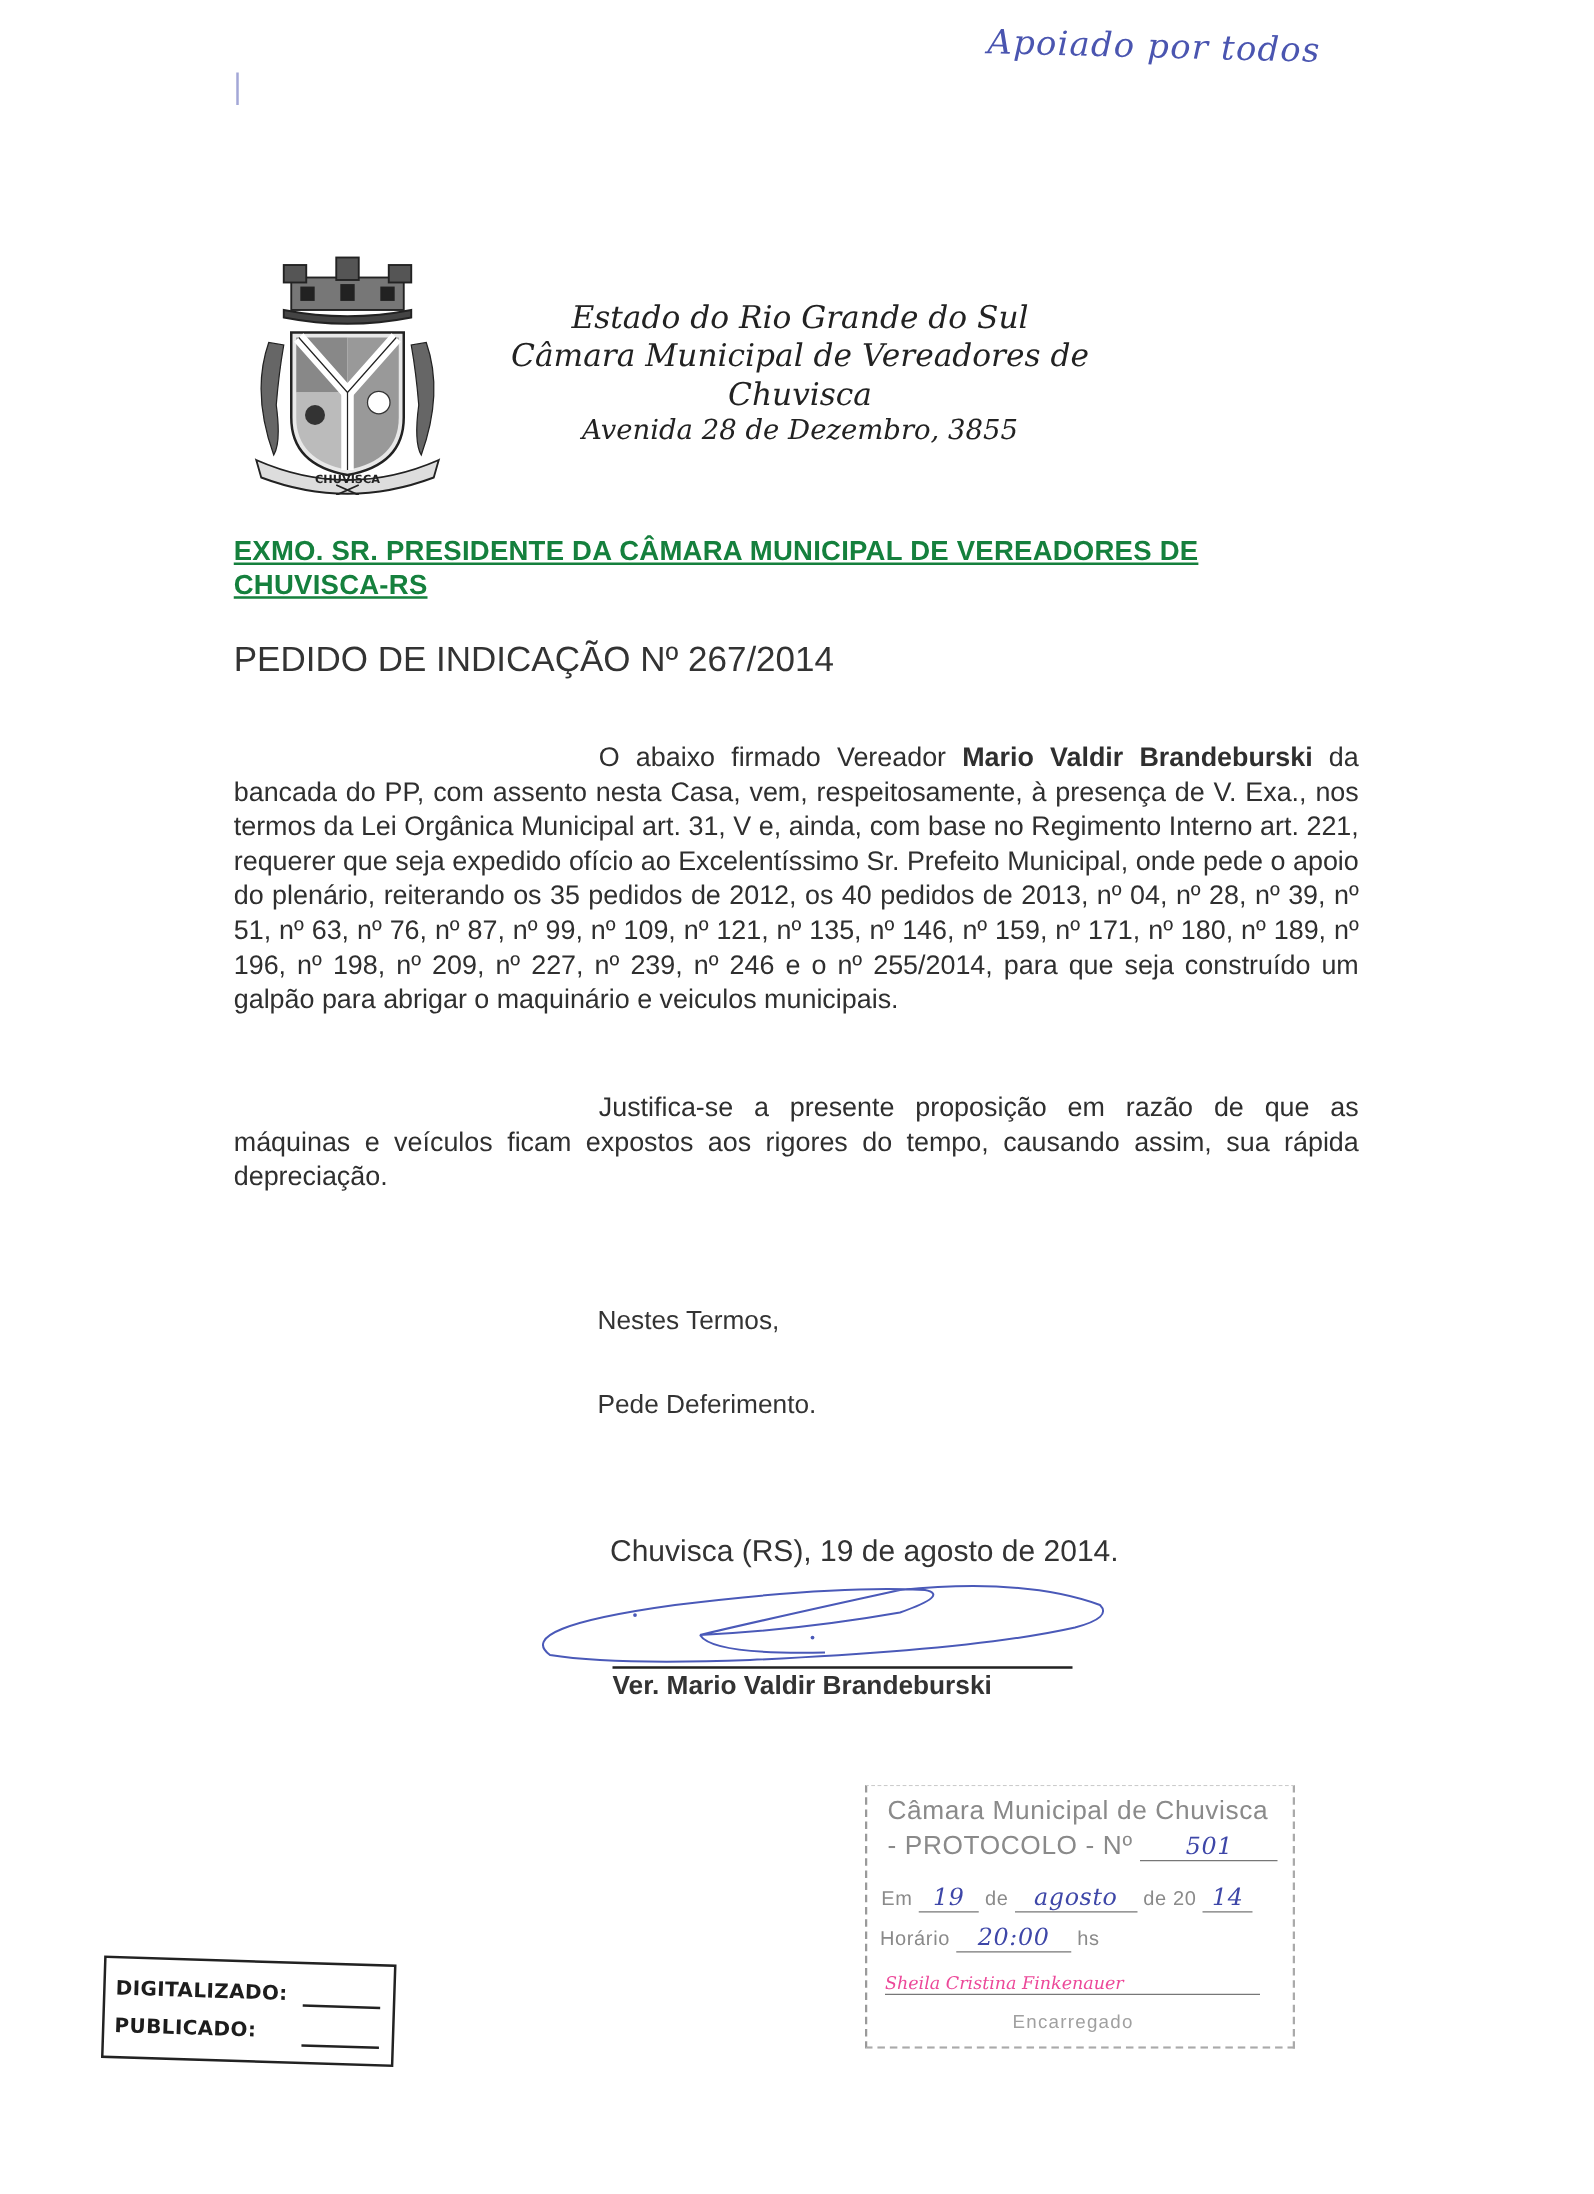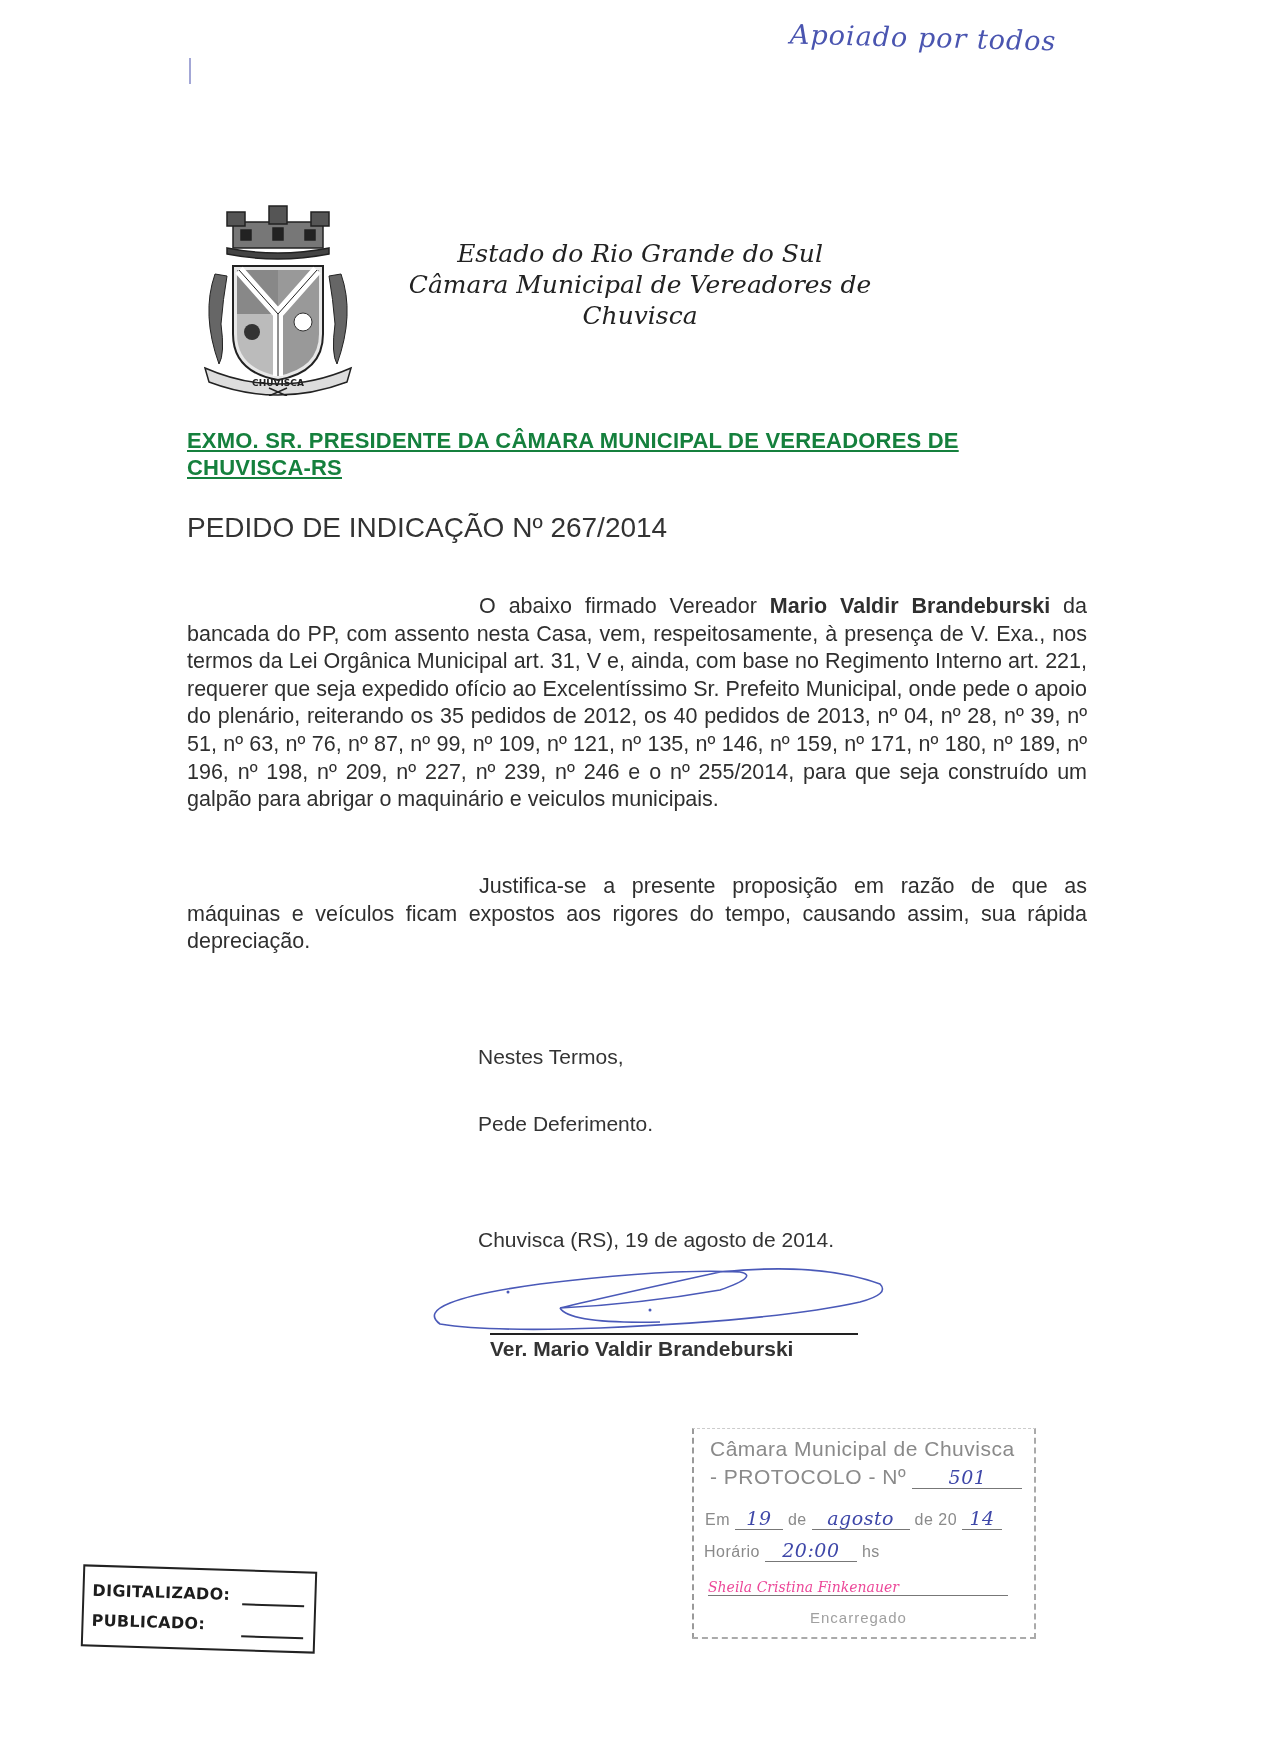--- a/index.html
+++ b/index.html
@@ -30,21 +30,21 @@
     .para { left: 187px; width: 900px; font-size: 21.5px; line-height: 27.6px; color: #2f2f2f;
       text-align: justify; }
     .para p { margin: 0; text-indent: 292px; }
     .para1 { top: 569px; margin-top: 24px; }
     .para2 { top: 873px; }
     .para b { font-weight: bold; }
 
     .closing { left: 478px; font-size: 21px; color: #333; }
     .close1 { top: 1045px; }
     .close2 { top: 1112px; }
-    .dateline { left: 478px; top: 1228px; font-size: 21px; color: #333; }
+    .dateline { left: 488px; top: 1228px; font-size: 24px; color: #333; }
 
     .signature { left: 420px; top: 1262px; width: 480px; height: 80px; }
     .sig-line { left: 490px; top: 1333px; width: 368px; height: 2px; background: #222; }
     .signer { left: 490px; top: 1337px; font-size: 21px; font-weight: bold; color: #333; }
 
     .stamp-digi { left: 82px; top: 1568px; width: 230px; height: 78px; border: 2.5px solid #222;
       transform: rotate(1.8deg); font-family: "DejaVu Sans", sans-serif; font-weight: bold; }
     .stamp-digi .row { position: absolute; left: 8px; font-size: 16px; color: #1d1d1d; letter-spacing: .3px; }
     .stamp-digi .r1 { top: 14px; }
     .stamp-digi .r2 { top: 44px; }
@@ -99,20 +99,21 @@
   <circle cx="106" cy="118" r="9" fill="#fff" stroke="#333"></circle>
 
   <path d="M8 164 Q81 196 154 164 L150 178 Q81 204 12 178 Z" fill="#ddd" stroke="#222" stroke-width="1.5"></path>
   <text x="81" y="182" font-size="9" text-anchor="middle" fill="#222" font-family="DejaVu Sans, sans-serif" font-weight="bold">CHUVISCA</text>
   <path d="M72 184 L90 192 M90 184 L72 192" stroke="#222" stroke-width="1.5"></path>
 </svg>
 
 <div class="abs letterhead">
   <div class="lh1">Estado do Rio Grande do Sul</div>
   <div class="lh2">Câmara Municipal de Vereadores de Chuvisca</div>
+  <div class="lh3">Avenida 28 de Dezembro, 3855</div>
 </div>
 
 <div class="abs addressee">EXMO. SR. PRESIDENTE DA CÂMARA MUNICIPAL DE VEREADORES DE CHUVISCA-RS</div>
 <div class="abs subject">PEDIDO DE INDICAÇÃO Nº 267/2014</div>
 
 <div class="abs para para1">
   <p><span>O abaixo firmado Vereador </span><b>Mario Valdir Brandeburski</b><span> da bancada do PP, com assento nesta Casa, vem, respeitosamente, à presença de V. Exa., nos termos da Lei Orgânica Municipal art. 31, V e, ainda, com base no Regimento Interno art. 221, requerer que seja expedido ofício ao Excelentíssimo Sr. Prefeito Municipal, onde pede o apoio do plenário, reiterando os 35 pedidos de 2012, os 40 pedidos de 2013, nº 04, nº 28, nº 39,  nº 51, nº 63, nº 76, nº 87, nº 99, nº 109, nº 121, nº 135, nº 146, nº 159, nº 171, nº 180, nº 189, nº 196, nº 198, nº 209, nº 227, nº 239, nº 246 e o nº 255/2014, para que seja construído um galpão para abrigar o maquinário e veiculos municipais.</span></p>
 </div>
 <div class="abs para para2">
   <p>Justifica-se a presente proposição em razão de que as máquinas e veículos ficam expostos aos rigores do tempo, causando assim, sua rápida depreciação.</p>

